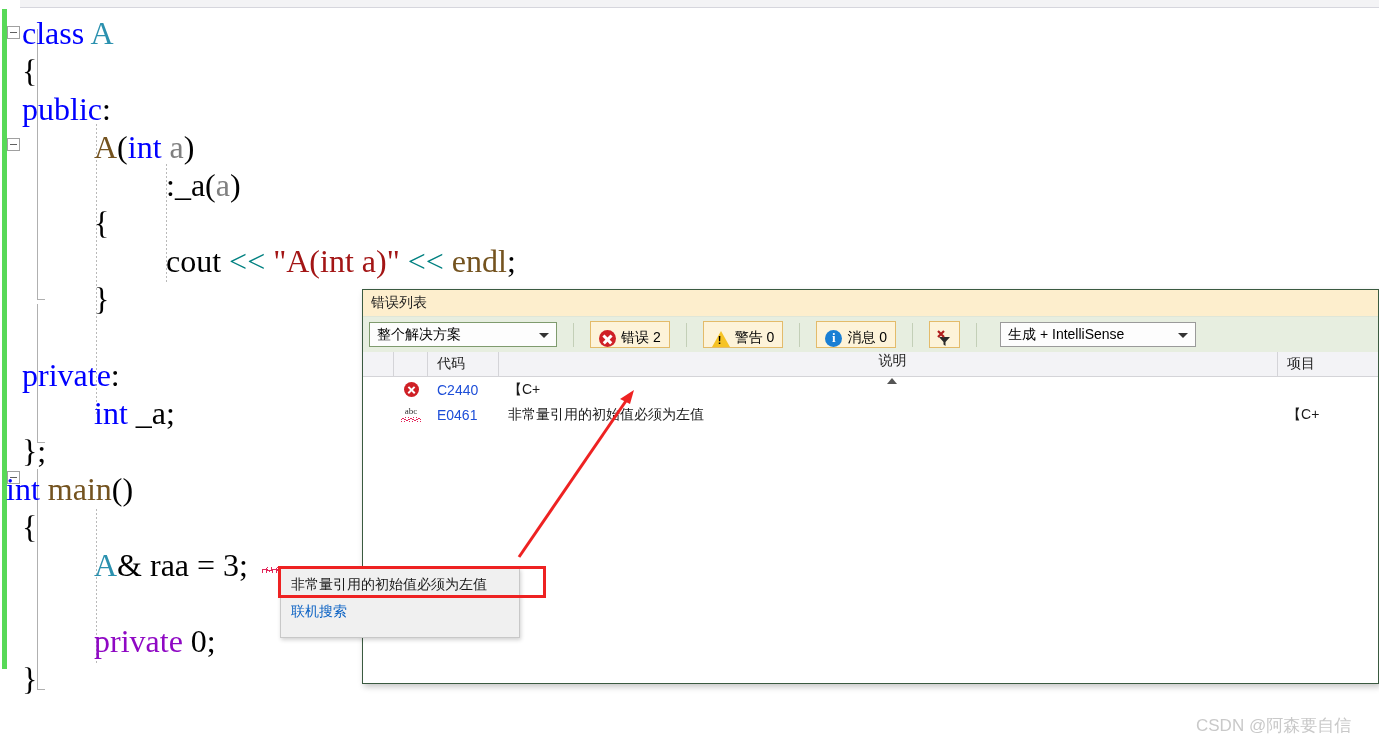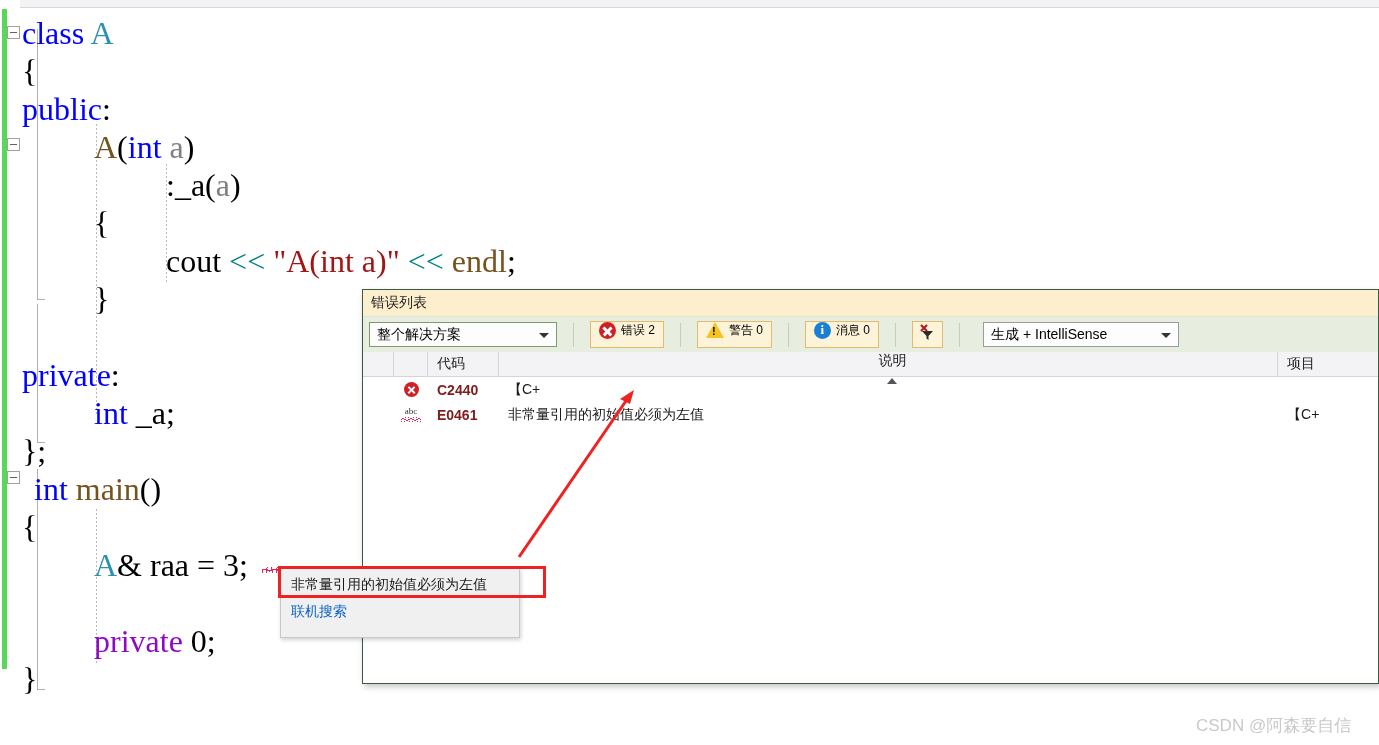--- a/index.html
+++ b/index.html
@@ -103,22 +103,22 @@
     padding-left:7px;
     position:relative;
   }
   .scope-select .caret {
     position:absolute; right:7px; top:10px;
     width:0;height:0;border-left:5px solid transparent;border-right:5px solid transparent;border-top:5px solid #333;
   }
   .tb-sep { width:1px; height:24px; background:#c3cfb7; margin:0 6px; }
   .tb-btn {
     height:27px; border:1px solid #e3bb6a; background:#fdf3d9;
-    display:flex; align-items:flex-start; gap:5px;
-    padding:0 8px; font-size:12px; color:#000;
+    display:flex; align-items:flex-end; gap:5px;
+    padding:0 8px; font-size:14px; color:#000;
   }
   .tb-btn-icon-only { padding:0 5px; }
   .build-select {
     width:196px; height:25px; background:#fdfdfd;
     border:1px solid #9a9a9a;
     font-size:14px; color:#000; display:flex; align-items:center;
     padding-left:7px; position:relative; margin-left:7px;
   }
   .build-select .caret {
     position:absolute; right:7px; top:10px;
@@ -151,21 +151,21 @@
   .gh-c1 { width:34px; padding-left:0; }
   .gh-code { width:71px; }
   .gh-desc { width:780px; gap:8px;flex-direction:column; }
   .gh-proj { width:100px; border-right:none; }
   .sort-asc { width:0;height:0;border-left:5px solid transparent;border-right:5px solid transparent;border-bottom:6px solid #555; }
 
   .grid-row { height:25px; display:flex; align-items:center; font-size:14px; }
   .cell { height:25px; display:flex; align-items:center; }
   .cell-c0 { width:31px; }
   .cell-icon { width:34px; justify-content:center; }
-  .cell-code { width:71px; color:#7f1d1d; padding-left:9px;font-weight:bold; }
+  .cell-code { width:71px; color:#1d4ed8; padding-left:9px; }
   .cell-desc { width:780px; padding-left:9px; color:#1a1a1a; }
   .cell-proj { width:100px; padding-left:9px; color:#1a1a1a; }
 
   .ico-err-sm { width:15px;height:15px;border-radius:50%;background:#cf2026;position:relative; }
   .ico-err-sm::before,.ico-err-sm::after{content:"";position:absolute;left:3px;top:6.5px;width:9px;height:2.2px;background:#fff;}
   .ico-err-sm::before{transform:rotate(45deg);} .ico-err-sm::after{transform:rotate(-45deg);}
   .ico-abc { width:22px;height:17px;position:relative;font-size:9px;color:#333;text-align:center;line-height:10px;font-family:"Liberation Serif",serif; }
   .ico-abc .wave { position:absolute;left:1px;bottom:1px;width:20px;height:5px;
     background:radial-gradient(circle at 2px 3.8px,transparent 1.6px,#e2275a 1.6px 2.5px,transparent 2.5px),
                radial-gradient(circle at 6px 1.2px,transparent 1.6px,#e2275a 1.6px 2.5px,transparent 2.5px);
@@ -224,21 +224,21 @@
       <div class="codeline" style="top: 81px; left: 22px;"><span class="kw">public</span><span>:</span></div>
       <div class="codeline" style="top: 119px; left: 94px;"><span class="fn">A</span><span>(</span><span class="kw">int</span><span> </span><span class="param">a</span><span>)</span></div>
       <div class="codeline" style="top: 157px; left: 166px;"><span>:_a(</span><span class="param">a</span><span>)</span></div>
       <div class="codeline" style="top: 195px; left: 94px;"><span>{</span></div>
       <div class="codeline" style="top: 233px; left: 166px;"><span>cout </span><span class="op">&lt;&lt;</span><span> </span><span class="str">"A(int a)"</span><span> </span><span class="op">&lt;&lt;</span><span> </span><span class="fn">endl</span><span>;</span></div>
       <div class="codeline" style="top: 271px; left: 94px;"><span>}</span></div>
       <div class="codeline" style="top: 309px; left: 22px;"></div>
       <div class="codeline" style="top: 347px; left: 22px;"><span class="kw">private</span><span>:</span></div>
       <div class="codeline" style="top: 385px; left: 94px;"><span class="kw">int</span><span> _a;</span></div>
       <div class="codeline" style="top: 423px; left: 22px;"><span>};</span></div>
-      <div class="codeline" style="top: 461px; left: 34px; text-align: center;"><span class="kw">int</span><span> </span><span class="fn">main</span><span>()</span></div>
+      <div class="codeline" style="top: 461px; left: 6px; text-align: center;"><span class="kw">int</span><span> </span><span class="fn">main</span><span>()</span></div>
       <div class="codeline" style="top: 499px; left: 22px;"><span>{</span></div>
       <div class="codeline" style="top: 537px; left: 94px;"><span class="type">A</span><span>&amp; raa </span><span>=</span><span> 3;</span></div>
       <div class="codeline" style="top: 575px; left: 22px;"></div>
       <div class="codeline" style="top: 613px; left: 94px;"><span class="ctl">private</span><span> 0;</span></div>
       <div class="codeline" style="top: 651px; left: 22px;"><span>}</span></div>
     </div>
 
   <div class="squiggle" style="left:262px; top:558px;"></div>
 </div>
 

